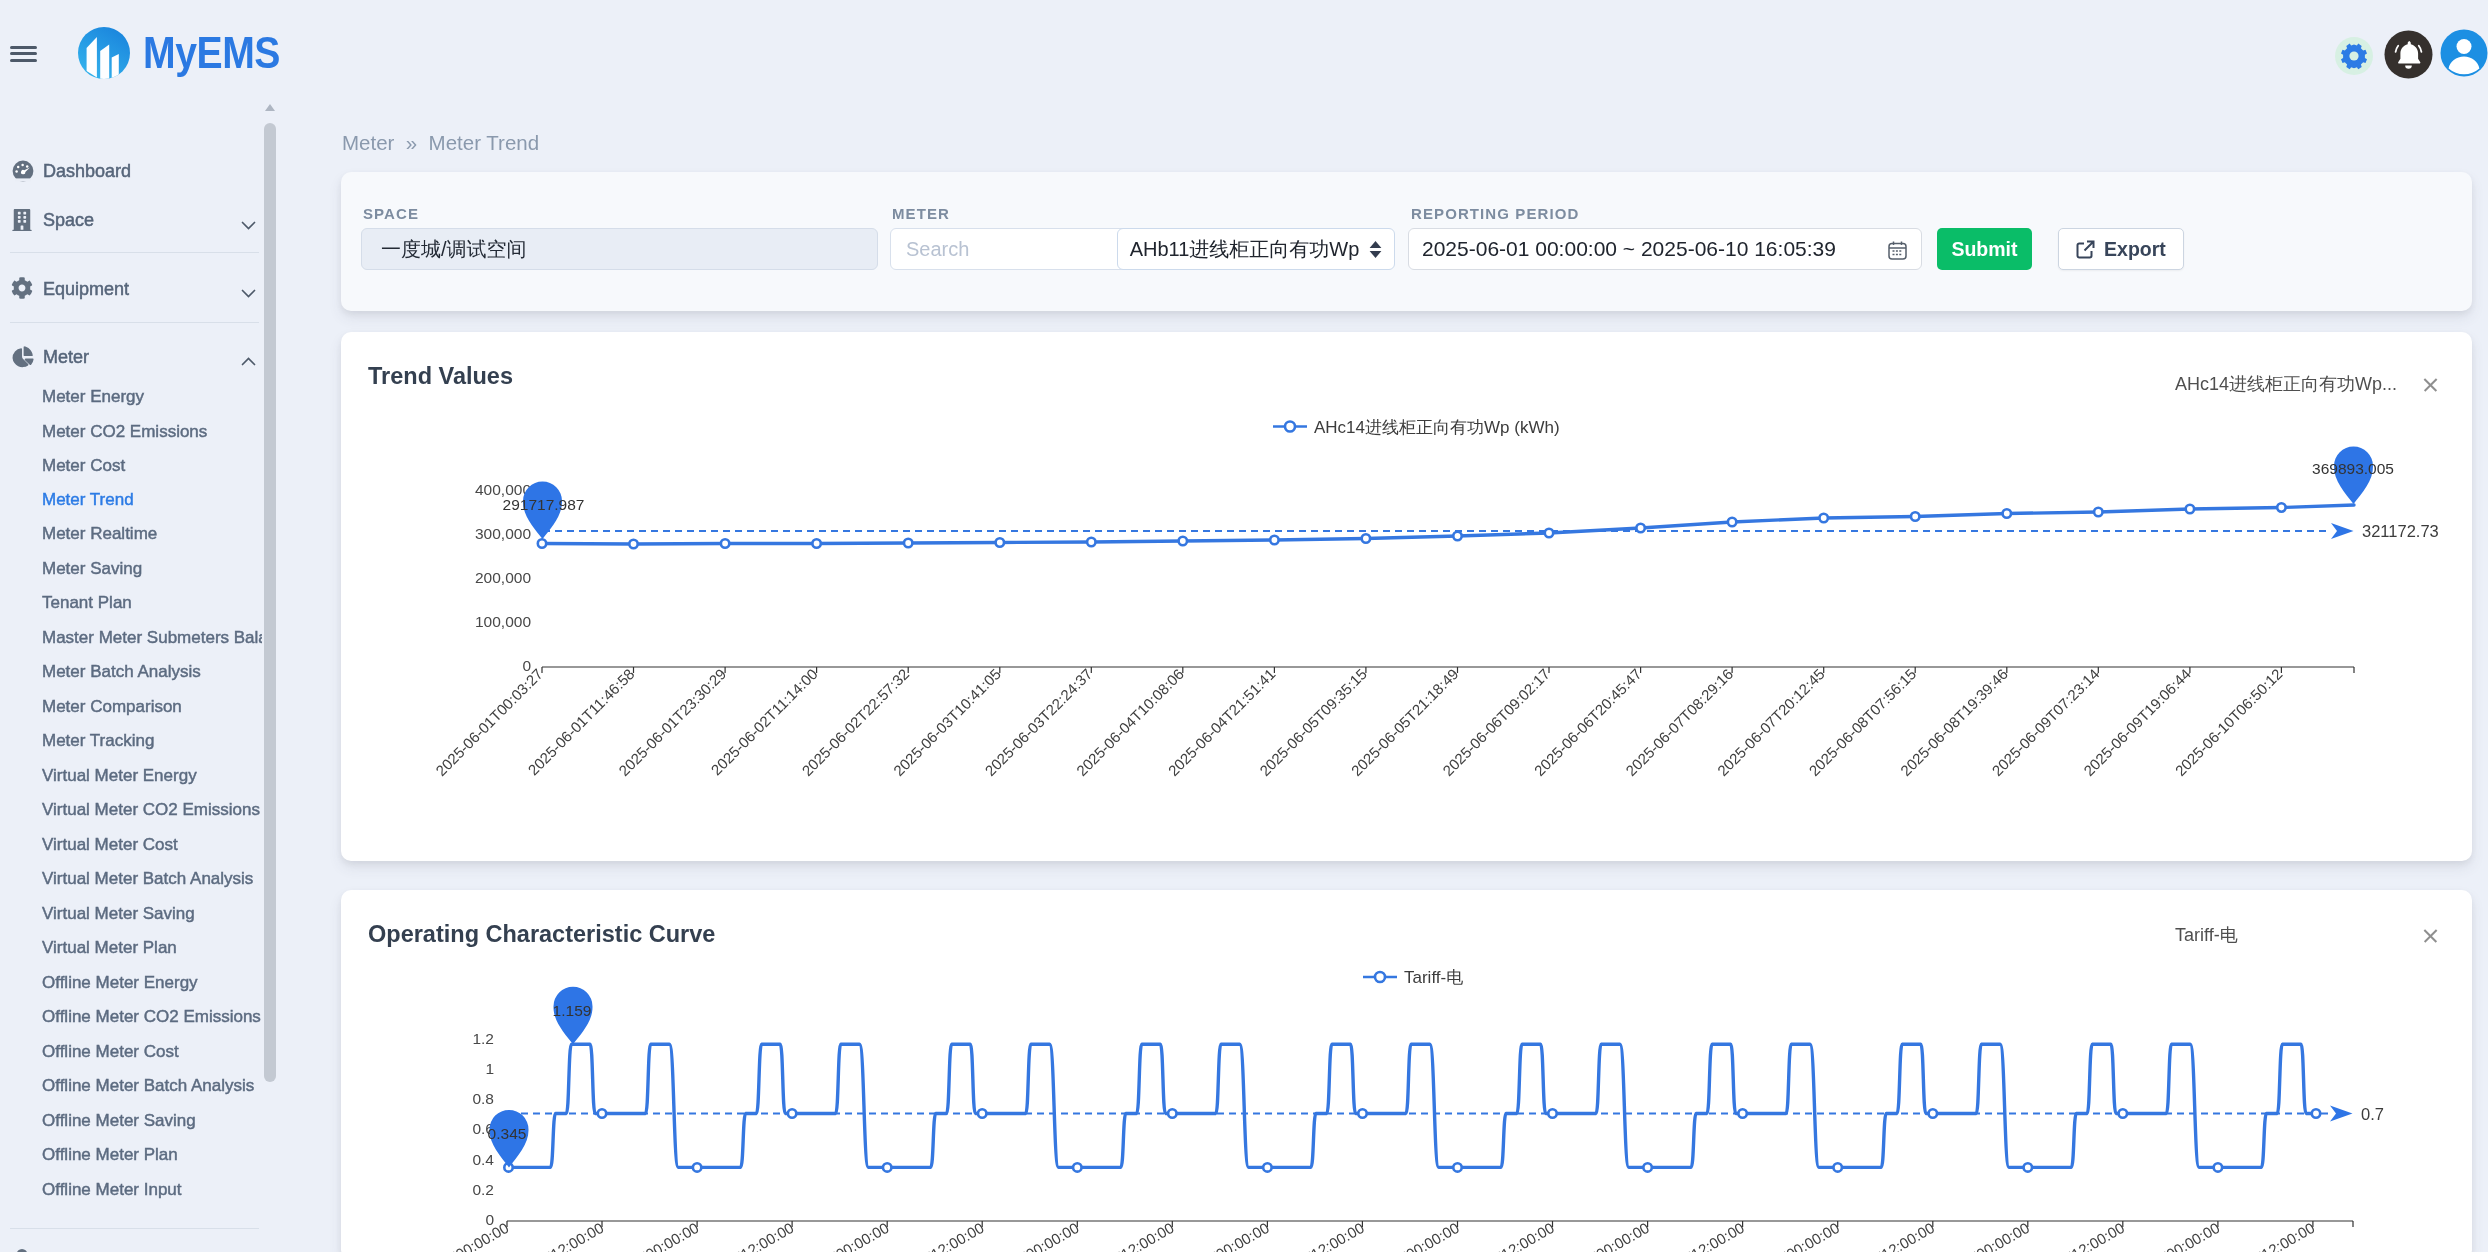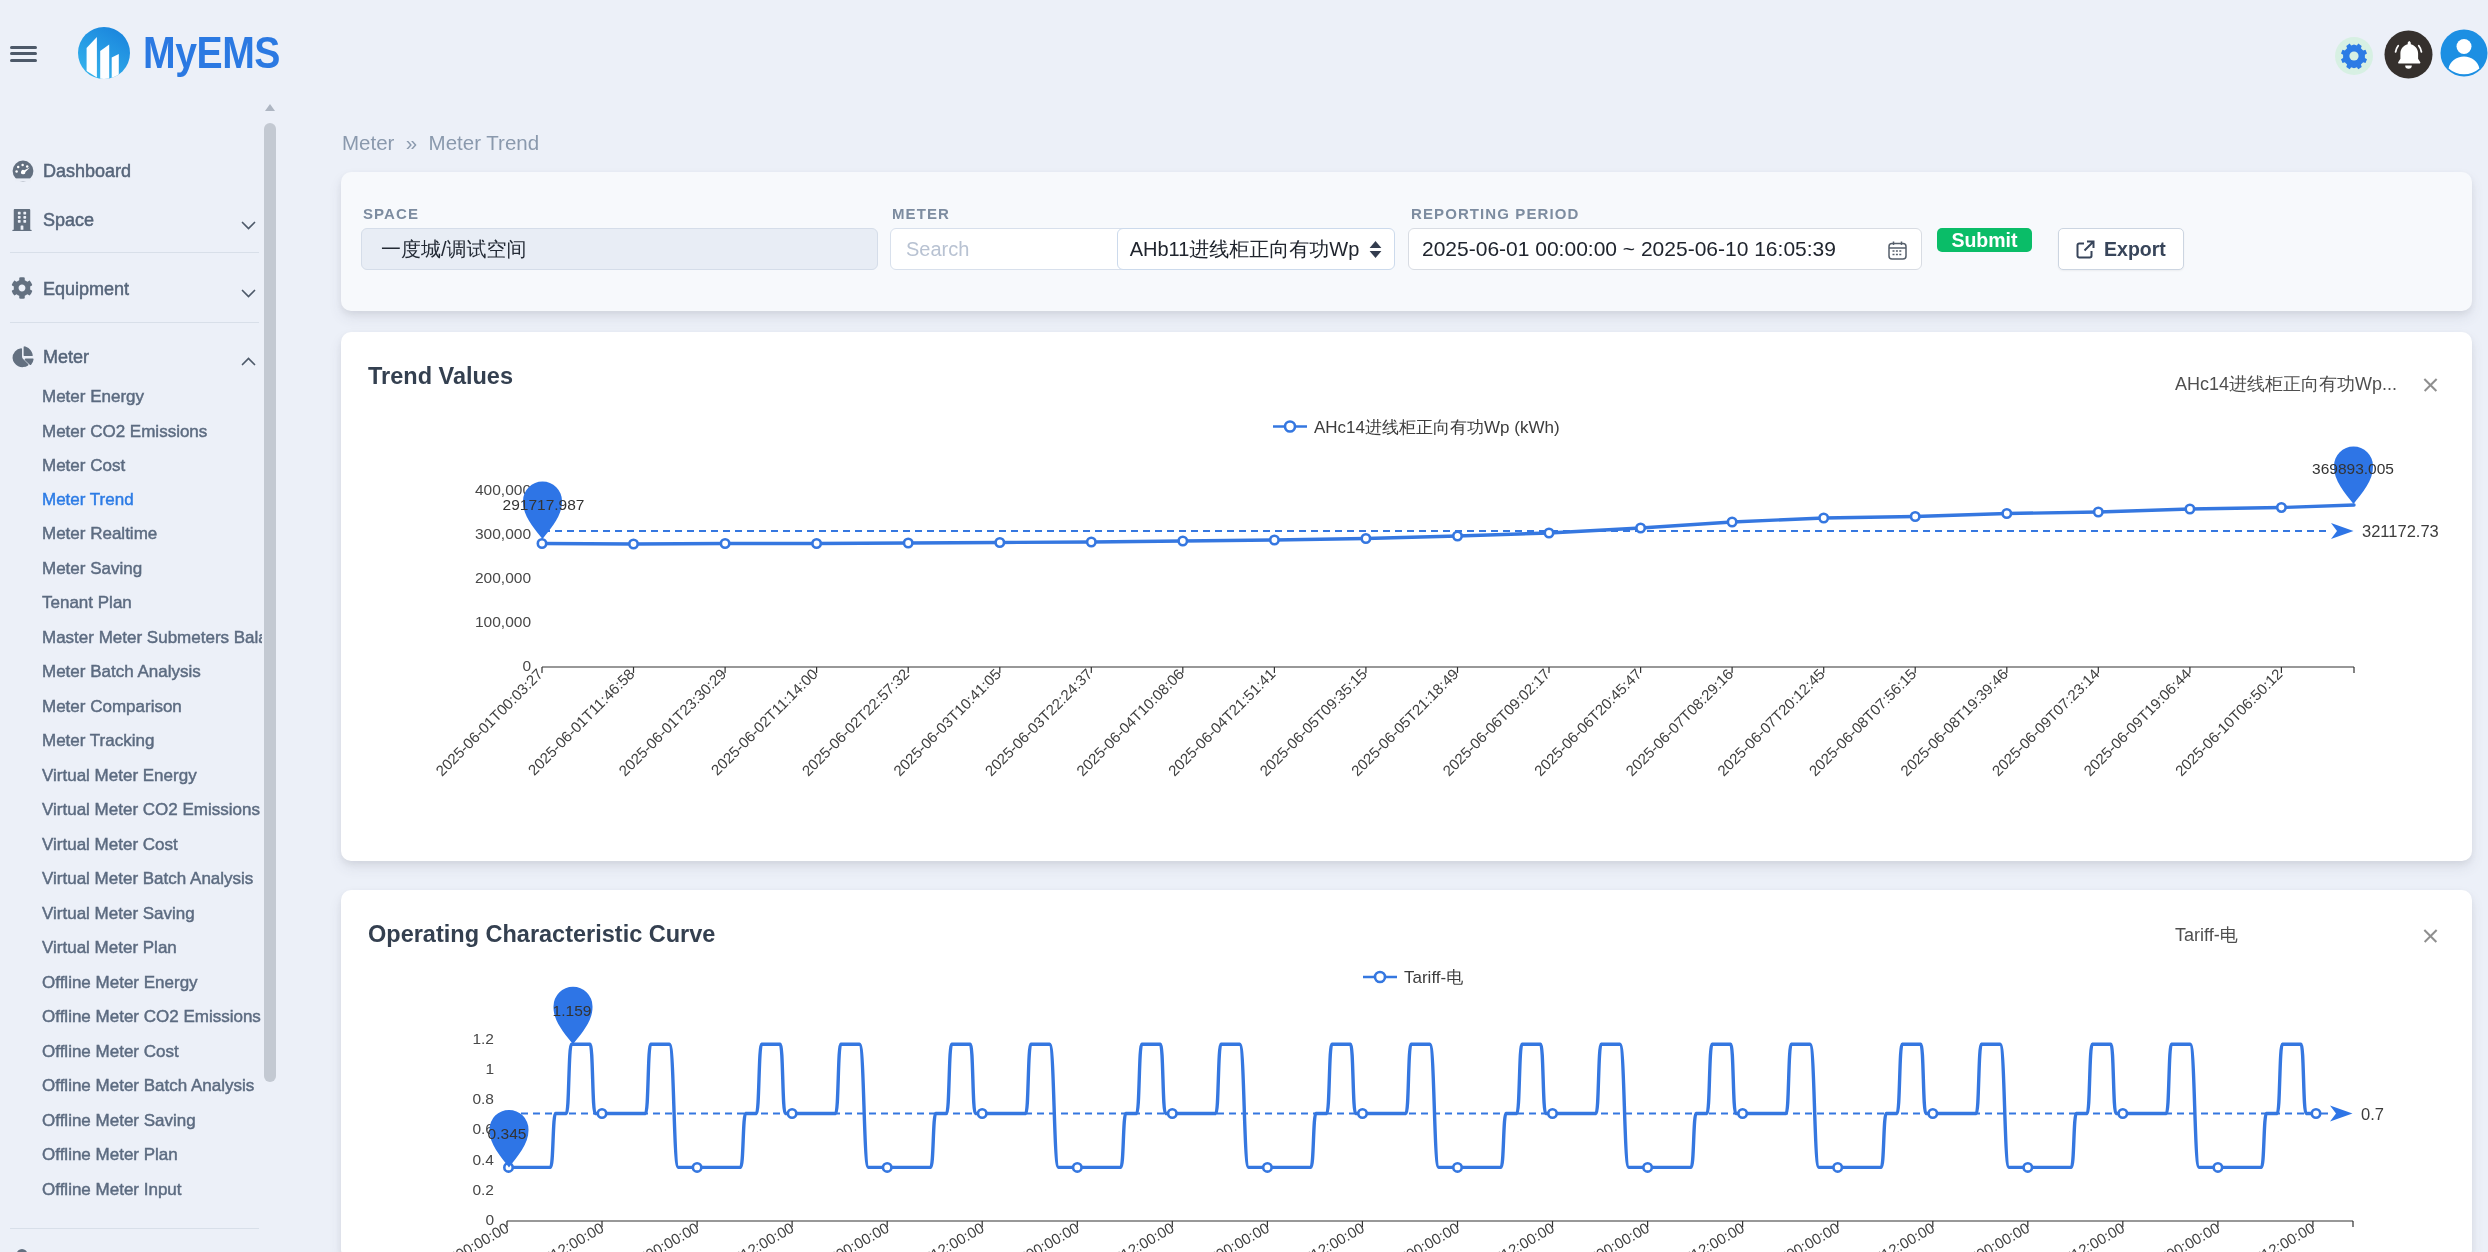--- a/index.html
+++ b/index.html
@@ -170,21 +170,21 @@
     </svg>
 </div>
 <div class="flabel" style="left:1411px">REPORTING PERIOD</div>
 <div class="finput" style="left:1408px;width:514px;border-color:#d8dce3;padding-left:13px;color:#20252e;font-size:21px">2025-06-01 00:00:00 ~ 2025-06-10 16:05:39
   <svg style="position:absolute;right:14px;top:12px" width="19" height="19" viewBox="0 0 19 19">
     <rect x="1" y="2.5" width="17" height="15.5" rx="3" fill="none" stroke="#565f6b" stroke-width="1.5"></rect>
     <path d="M5.5 0.5 V4 M13.5 0.5 V4 M1 7 H18" stroke="#565f6b" stroke-width="1.5" fill="none"></path>
     <path d="M4.5 10 H14.5 M4.5 13.5 H14.5" stroke="#565f6b" stroke-width="1.3" stroke-dasharray="2 1.4" fill="none"></path>
   </svg>
 </div>
-<div class="abs" style="left:1937px;top:228px;width:95px;height:24px;background:#0abd68;border-radius:5px;color:#fff;font-size:19.5px;font-weight:bold;display:flex;align-items:center;justify-content:center">Submit</div>
+<div class="abs" style="left:1937px;top:228px;width:95px;height:42px;background:#0abd68;border-radius:5px;color:#fff;font-size:19.5px;font-weight:bold;display:flex;align-items:center;justify-content:center">Submit</div>
 <div class="abs" style="left:2058px;top:228px;width:126px;height:42px;background:#fff;border:1px solid #ccd5e1;border-radius:5px;color:#38455a;font-size:19.5px;font-weight:bold;display:flex;align-items:center;justify-content:center;box-shadow:0 1px 2px rgba(0,0,0,.05)">
   <svg style="margin-right:9px" width="19" height="19" viewBox="0 0 19 19">
     <path d="M8 3.5 H3.2 A1.7 1.7 0 0 0 1.5 5.2 V15.8 A1.7 1.7 0 0 0 3.2 17.5 H13.8 A1.7 1.7 0 0 0 15.5 15.8 V11" fill="none" stroke="#38455a" stroke-width="2"></path>
     <path d="M11 1.5 H17.5 V8 M17 2 L8.5 10.5" fill="none" stroke="#38455a" stroke-width="2"></path>
   </svg>Export</div>
 
 <div class="card" id="card1"></div>
 <div class="ctitle" style="top:363px">Trend Values</div>
 <div class="rtitle" style="top:372px;left:2175px">AHc14进线柜正向有功Wp...</div>
 <div class="xicon" style="left:2423px;top:377px"></div>

